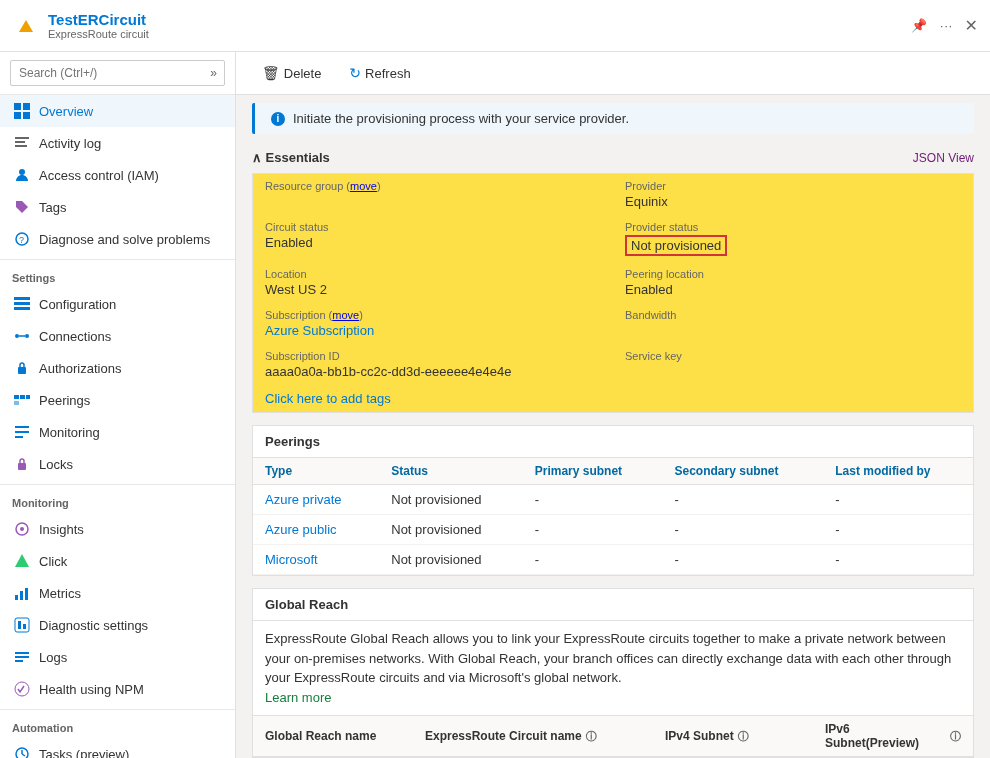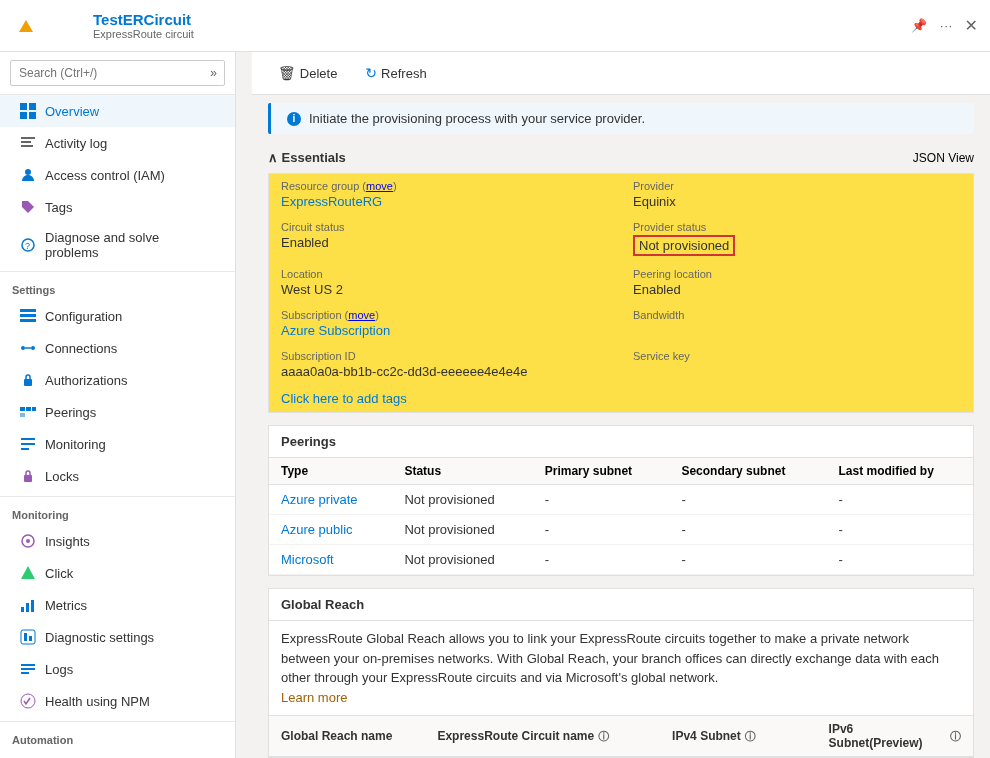--- a/index.html
+++ b/index.html
@@ -1,36 +1,36 @@
 <!DOCTYPE html>
 <html><head>
   <meta charset="utf-8">
   <style>
     * { box-sizing: border-box; margin: 0; padding: 0; }
     body { font-family: 'Segoe UI', Arial, sans-serif; font-size: 13px; color: #333; background: #f3f2f1; display: flex; flex-direction: column; height: 758px; width: 990px; overflow: hidden; }
     
     
     .title-bar { display: flex; align-items: center; background: #fff; padding: 8px 12px; border-bottom: 1px solid #e0e0e0; height: 52px; }
     .title-bar-icon { width: 28px; height: 28px; margin-right: 8px; display: flex; align-items: center; justify-content: center; }
-    .title-bar-text { flex: 1; margin-left: 45px; }
+    .title-bar-text { flex: 1; }
     .title-bar-text .resource-name { font-size: 15px; font-weight: 600; color: #0078d4; }
     .title-bar-text .resource-type { font-size: 11px; color: #666; }
     .title-bar-actions { display: flex; align-items: center; gap: 12px; color: #666; font-size: 13px; }
 
     
-    .main-layout { display: flex; flex: 1; overflow: hidden; gap: 16px; }
+    .main-layout { display: flex; flex: 1; overflow: hidden; }
 
     
     .sidebar { width: 236px; min-width: 236px; background: #fff; border-right: 1px solid #e0e0e0; overflow-y: auto; display: flex; flex-direction: column; }
     .sidebar-search { padding: 8px 10px; border-bottom: 1px solid #e8e8e8; }
     .sidebar-search input { width: 100%; border: 1px solid #ccc; padding: 5px 8px; font-size: 12px; border-radius: 2px; color: #666; }
     .search-wrapper { position: relative; }
     .search-wrapper .chevron { position: absolute; right: 8px; top: 50%; transform: translateY(-50%); color: #666; font-size: 12px; }
 
-    .sidebar-item { display: flex; align-items: center; padding: 7px 19px; cursor: pointer; color: #333; font-size: 13px; }
+    .sidebar-item { display: flex; align-items: center; padding: 7px 13px; cursor: pointer; color: #333; font-size: 13px; }
     .sidebar-item.active { background: #eff6fc; color: #0078d4; }
     .sidebar-item .item-icon { width: 18px; height: 18px; margin-right: 8px; display: flex; align-items: center; justify-content: center; flex-shrink: 0; }
     .sidebar-section-label { padding: 12px 12px 4px 12px; font-size: 11px; font-weight: 600; color: #666; text-transform: none; border-top: 1px solid #e8e8e8; margin-top: 4px; }
 
     
     .content { flex: 1; overflow-y: auto; background: #f3f2f1; }
 
     
     .toolbar { display: flex; align-items: center; padding: 8px 16px; background: #fff; border-bottom: 1px solid #e0e0e0; gap: 8px; }
     .toolbar-btn { display: flex; align-items: center; gap: 4px; padding: 5px 10px; border: none; background: transparent; cursor: pointer; font-size: 13px; color: #333; }
@@ -38,40 +38,40 @@
 
     
     .info-banner { background: #eff6fc; border-left: 3px solid #0078d4; padding: 8px 16px; margin: 8px 16px; display: flex; align-items: center; gap: 8px; font-size: 13px; color: #333; border-radius: 2px; }
 
     
     .content-body { padding: 0 16px 16px 16px; }
 
     
     .section-header { display: flex; justify-content: space-between; align-items: center; padding: 8px 0; }
     .section-title { font-size: 13px; font-weight: 600; display: flex; align-items: center; gap: 4px; }
-    .json-view-link { color: #000000; font-size: 12px; cursor: pointer; text-decoration: none; }
+    .json-view-link { color: #701a75; font-size: 12px; cursor: pointer; text-decoration: none; }
 
     .essentials-grid { display: grid; grid-template-columns: 1fr 1fr; gap: 0; border: 1px solid #e0e0e0; background: #fde047; margin-bottom: 12px; }
     .essentials-item { padding: 6px 12px; }
     .essentials-label { font-size: 11px; color: #666; margin-bottom: 2px; }
     .essentials-value { font-size: 13px; color: #333; }
     .essentials-value a { color: #0078d4; text-decoration: none; }
     .provider-status-box { border: 2px solid #d13438; display: inline-block; padding: 1px 4px; }
 
     
     .section-box { background: #fff; border: 1px solid #e0e0e0; margin-bottom: 12px; }
     .section-box-title { padding: 8px 12px; font-size: 13px; font-weight: 600; border-bottom: 1px solid #e0e0e0; }
     .table { width: 100%; border-collapse: collapse; }
-    .table th { text-align: left; padding: 6px 12px; font-size: 12px; font-weight: 600; color: #000000; border-bottom: 1px solid #e0e0e0; background: #faf9f8; }
+    .table th { text-align: left; padding: 6px 12px; font-size: 12px; font-weight: 600; color: #0369a1; border-bottom: 1px solid #e0e0e0; background: #faf9f8; }
     .table td { padding: 7px 12px; font-size: 13px; border-bottom: 1px solid #f3f2f1; }
     .table td a { color: #0078d4; text-decoration: none; }
 
     
     .global-reach-desc { padding: 8px 12px; font-size: 13px; color: #333; line-height: 1.5; }
-    .global-reach-desc a { color: #a16207; text-decoration: none; }
+    .global-reach-desc a { color: #15803d; text-decoration: none; }
     .global-reach-table-header { display: grid; grid-template-columns: 1fr 1.5fr 1fr 1fr; border-top: 1px solid #e0e0e0; border-bottom: 1px solid #e0e0e0; background: #faf9f8; }
     .global-reach-table-header .th { padding: 6px 12px; font-size: 12px; font-weight: 600; color: #333; display: flex; align-items: center; gap: 4px; }
 
     
     .icon-overview { color: #0078d4; }
     .icon-iam { color: #0078d4; }
     .icon-tags { color: #9b59b6; }
     .icon-diagnose { color: #0078d4; }
     .icon-config { color: #0078d4; }
     .icon-connections { color: #0078d4; }
@@ -332,21 +332,20 @@
           <span>∧</span>
           <span>Essentials</span>
         </div>
         <a class="json-view-link">JSON View</a>
       </div>
 
       <div class="essentials-grid">
 
         <div class="essentials-item">
           <div class="essentials-label">Resource group (<a href="#">move</a>)</div>
-          <div class="essentials-value"><a href="#">ExpressRouteRG</a></div>
         </div>
         <div class="essentials-item">
           <div class="essentials-label">Provider</div>
           <div class="essentials-value">Equinix</div>
         </div>
 
         <div class="essentials-item">
           <div class="essentials-label">Circuit status</div>
           <div class="essentials-value">Enabled</div>
         </div>

